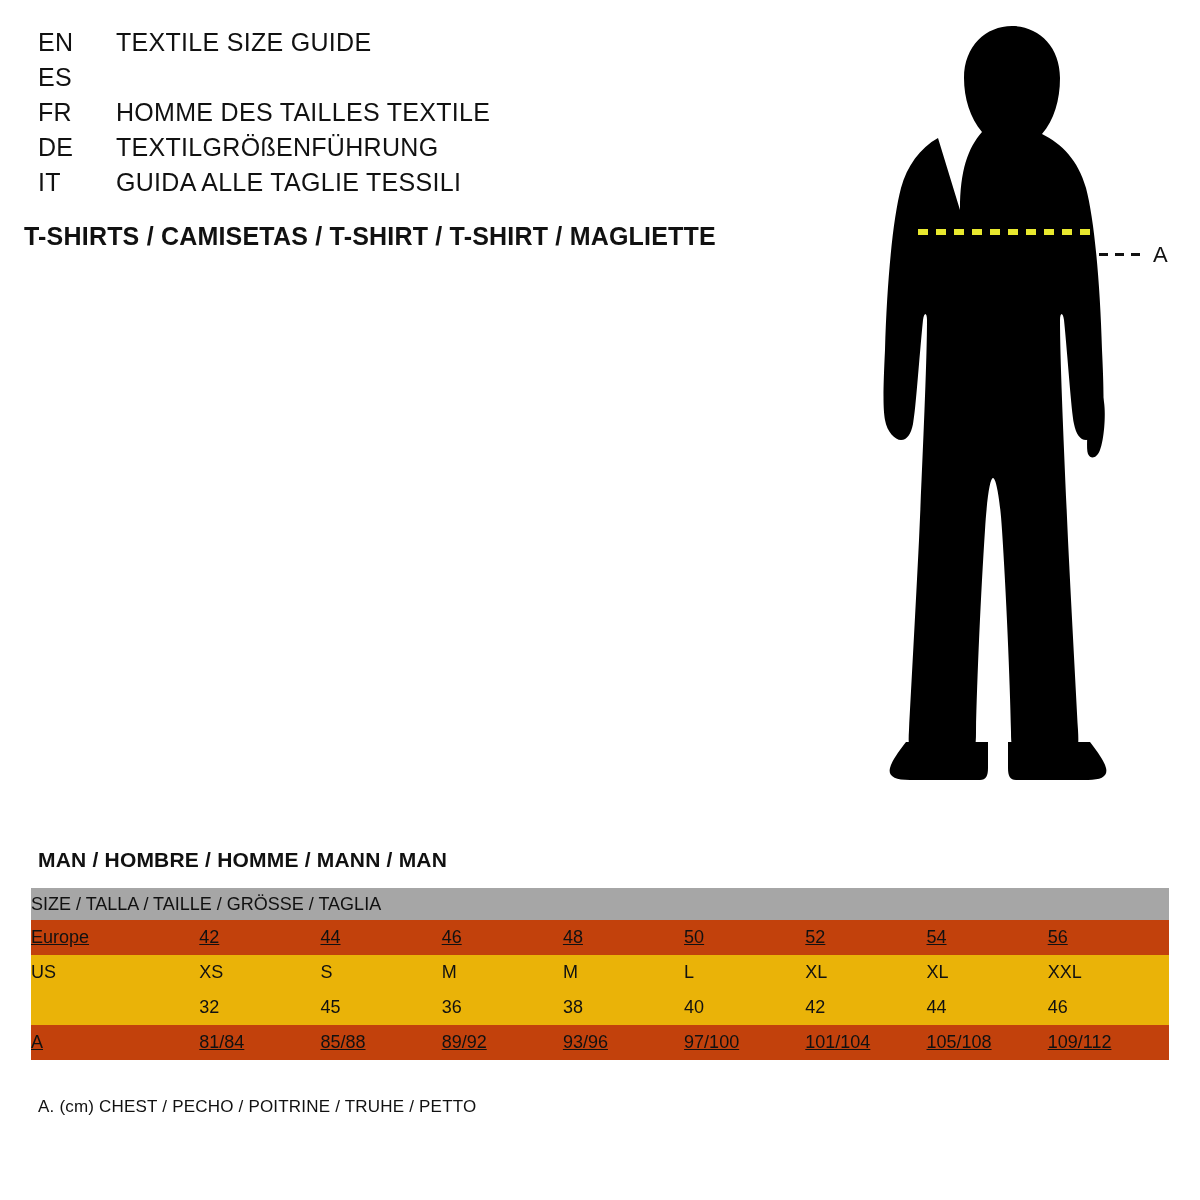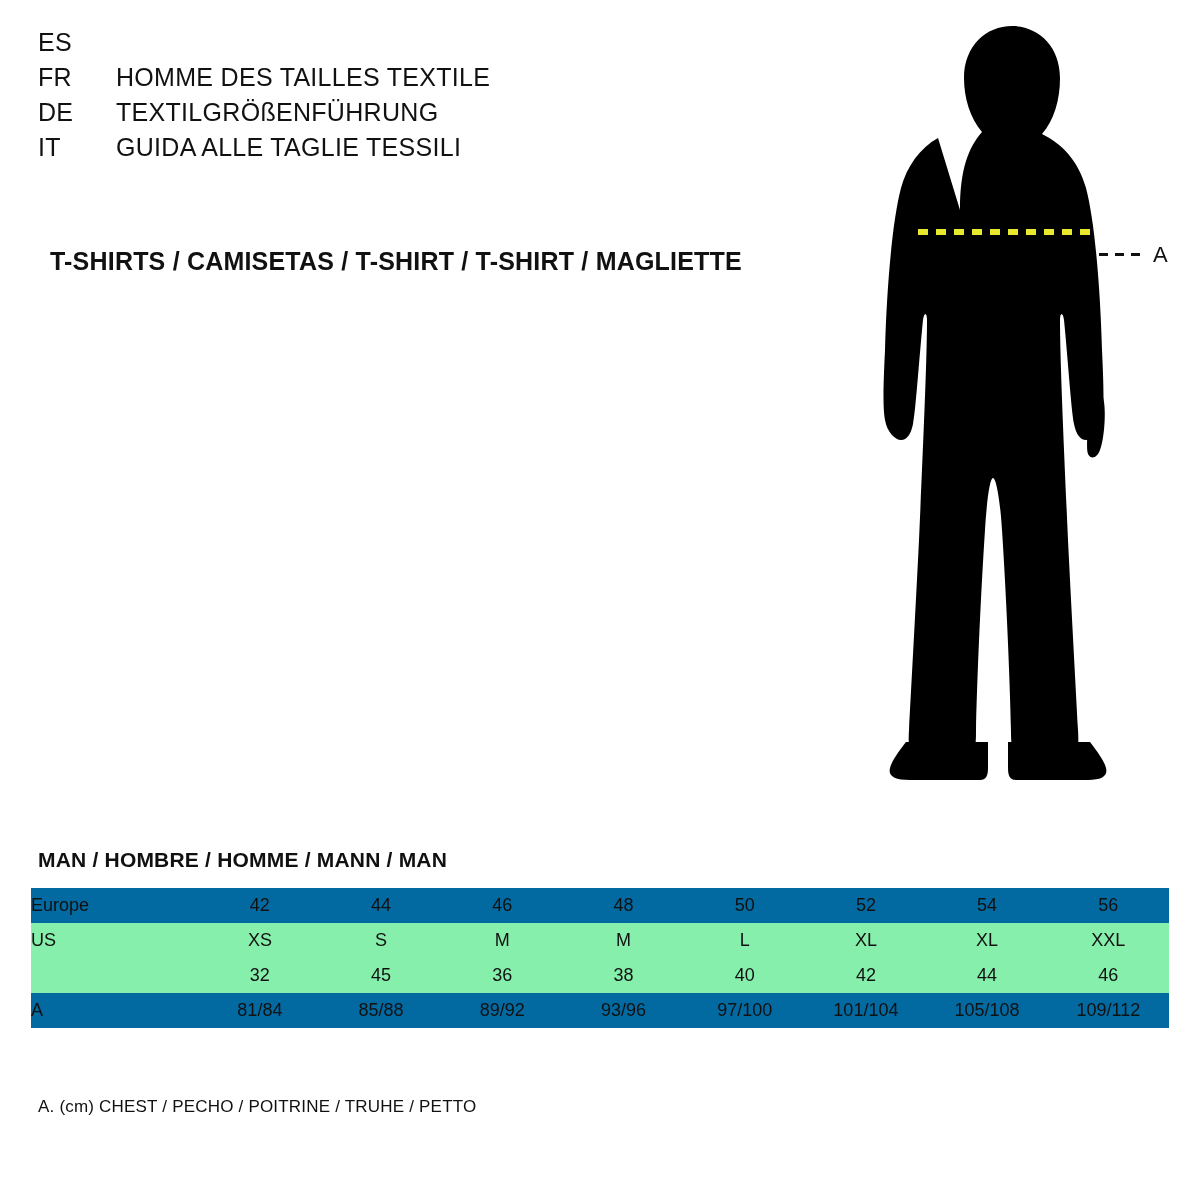--- a/index.html
+++ b/index.html
@@ -35,24 +35,23 @@
     flex: 0 0 78px;
     color: #111;
   }
   .lang-text {
     color: #111;
     white-space: nowrap;
   }
 
   .category-block {
     position: absolute;
-    left: 50px;
+    left: 24px;
     top: 218px;
     width: 760px;
-    margin-top: 25px;
   }
   .category-line {
     font-size: 25px;
     font-weight: bold;
     letter-spacing: 0.2px;
     line-height: 37px;
     white-space: nowrap;
   }
 
   
@@ -106,47 +105,51 @@
     height: 35px;
     vertical-align: middle;
   }
   .size-table tr.head td {
     background: #a6a6a6;
     color: #111;
     font-size: 18px;
     height: 32px;
   }
   .size-table tr.band td {
-    background: #86efac;
+    background: #eab308;
   }
   .size-table tr.plain td {
-    background: #0369a1;
+    background: #c2410c;
+    text-decoration: underline;
   }
   .lbl {
     padding-left: 10px;
     text-align: left;
     width: 168px;
   }
   .val {
-    text-align: center;
     width: 121px;
   }
 
   .footnote {
     position: absolute;
     left: 38px;
     top: 1097px;
     font-size: 17px;
     letter-spacing: 0.2px;
   }
 </style>
 </head>
 <body>
 
 <div class="lang-block">
+  <div class="lang-row">
+    <span class="lang-code">EN</span>
+    <span class="lang-text">TEXTILE SIZE GUIDE</span>
+  </div>
   <div class="lang-row">
     <span class="lang-code">ES</span>
   </div>
   <div class="lang-row">
     <span class="lang-code">FR</span>
     <span class="lang-text">HOMME DES TAILLES TEXTILE</span>
   </div>
   <div class="lang-row">
     <span class="lang-code">DE</span>
     <span class="lang-text">TEXTILGRÖßENFÜHRUNG</span>
@@ -215,20 +218,23 @@
   <div style="position:absolute; left:108px; top:209px; width:180px; height:6px;
               background: repeating-linear-gradient(to right, #e8e82e 0 10px, transparent 10px 18px);"></div>
   <div class="chest-dashes"></div>
   <div class="chest-label">A</div>
 </div>
 
 <div class="table-title">MAN / HOMBRE / HOMME / MANN / MAN</div>
 
 <table class="size-table">
   <tbody>
+    <tr class="head">
+      <td class="lbl" colspan="9">SIZE / TALLA / TAILLE / GRÖSSE / TAGLIA</td>
+    </tr>
     <tr class="plain">
       <td class="lbl">Europe</td>
       <td class="val">42</td>
       <td class="val">44</td>
       <td class="val">46</td>
       <td class="val">48</td>
       <td class="val">50</td>
       <td class="val">52</td>
       <td class="val">54</td>
       <td class="val">56</td>

